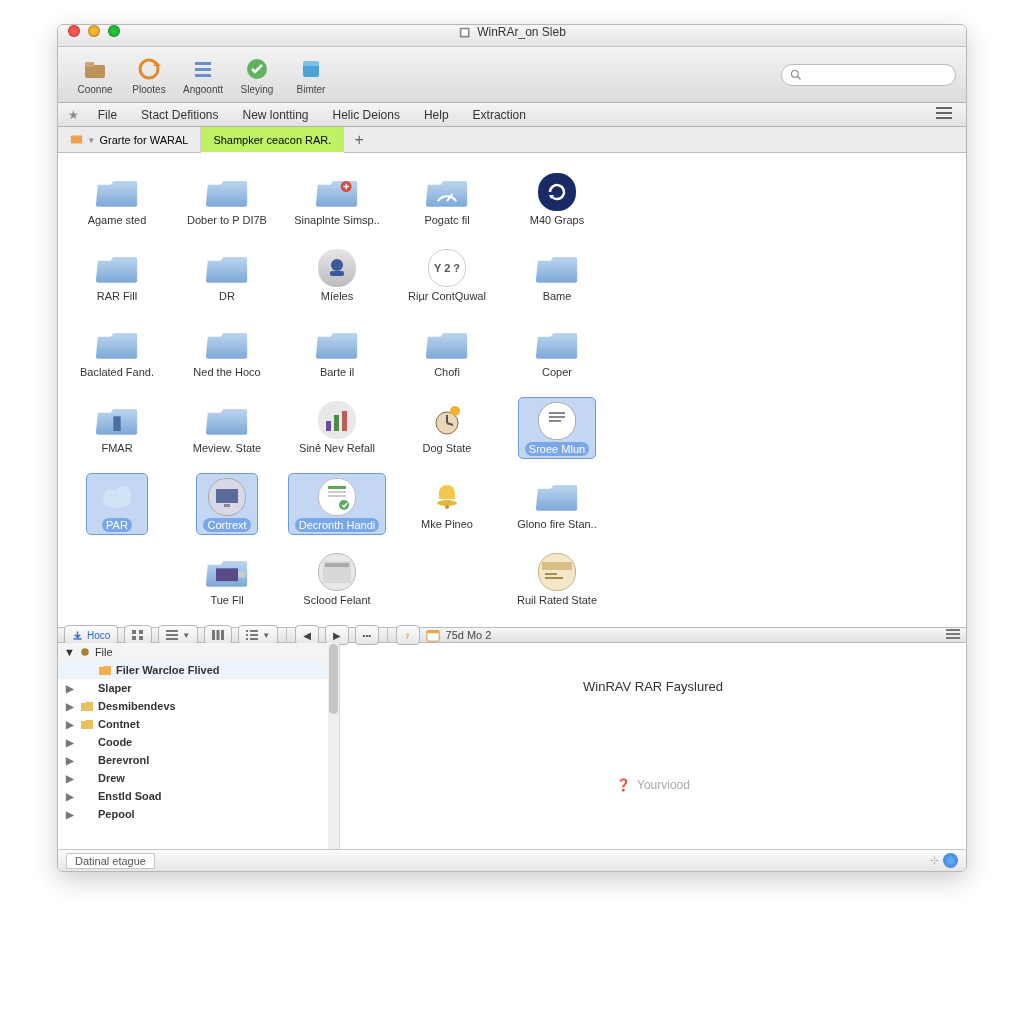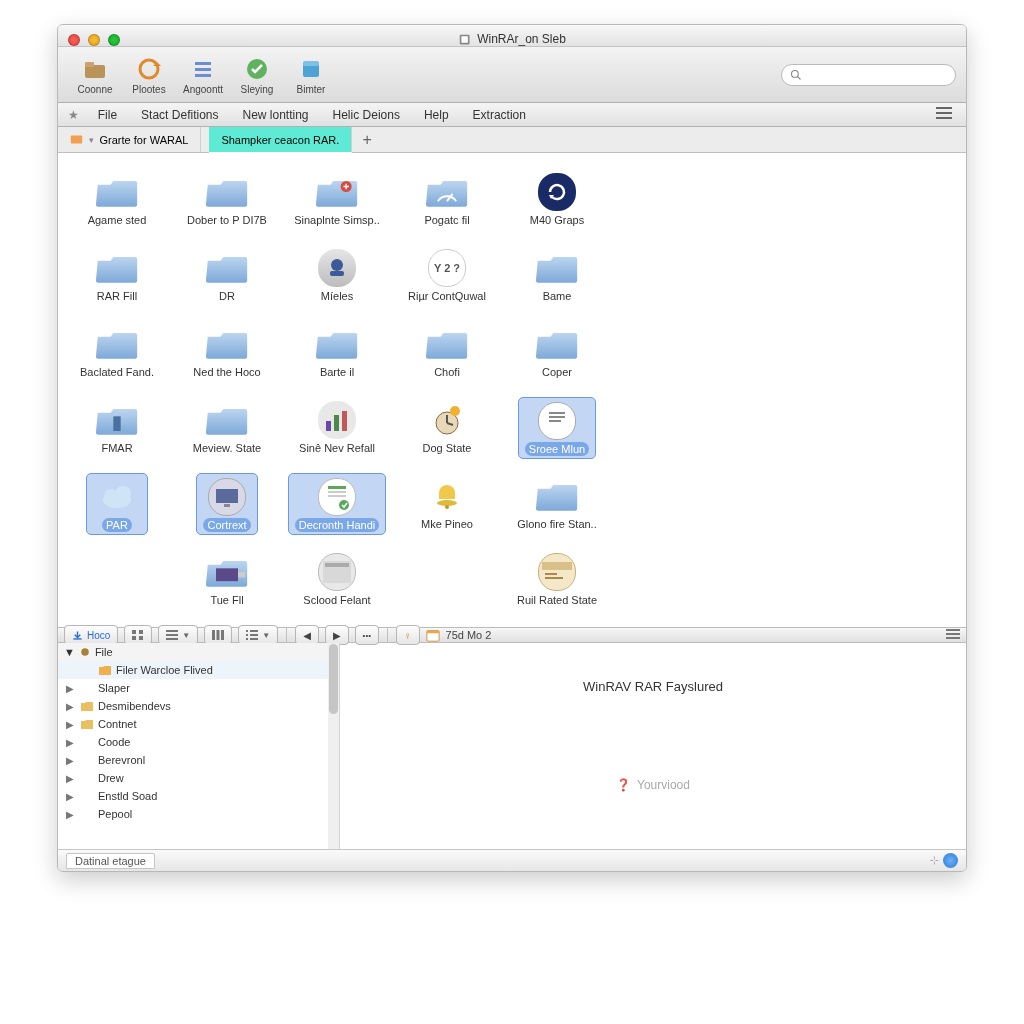--- a/index.html
+++ b/index.html
@@ -1,20 +1,20 @@
 <!DOCTYPE html>
 <html><head>
 <meta charset="utf-8">
 <style>
 * { margin: 0; padding: 0; box-sizing: border-box; font-family: "Lucida Grande", "Helvetica Neue", Arial, sans-serif; }
 body { background: #fff; width: 1024px; height: 1024px; overflow: hidden; }
 
 .window { width: 910px; margin: 24px auto 0; border: 1px solid #b8b8b8; border-radius: 6px; box-shadow: 0 8px 24px rgba(0,0,0,0.2); background: #fff; overflow: hidden; }
 
-.titlebar { height: 22px; background: linear-gradient(#f7f7f7,#e3e3e3); border-bottom: 1px solid #c3c3c3; display: flex; align-items: flex-end; position: relative; }
+.titlebar { height: 22px; background: linear-gradient(#f7f7f7,#e3e3e3); border-bottom: 1px solid #c3c3c3; display: flex; align-items: flex-start; position: relative; }
 .traffic { display: flex; gap: 8px; padding-left: 10px; }
 .traffic span { width: 12px; height: 12px; border-radius: 50%; border: 1px solid rgba(0,0,0,0.2); }
 .tl-red { background: radial-gradient(#ff6057,#e0443e); }
 .tl-yel { background: radial-gradient(#ffbd2e,#dea123); }
 .tl-grn { background: radial-gradient(#28c941,#1aab29); }
 .title-center { position: absolute; left: 50%; transform: translateX(-50%); font-size: 12px; color: #333; display: flex; align-items: center; gap: 6px; }
 .title-center svg { width: 13px; height: 13px; }
 
 .toolbar { height: 56px; background: linear-gradient(#f3f3f3,#dcdcdc); border-bottom: 1px solid #b0b0b0; display: flex; align-items: center; padding: 10px 10px; }
 .tool-btn { display: flex; flex-direction: column; align-items: center; width: 54px; font-size: 10px; color: #444; cursor: pointer; }
@@ -22,21 +22,21 @@
 .search-box { margin-left: auto; width: 175px; height: 22px; background: #fff; border: 1px solid #bbb; border-radius: 11px; display: flex; align-items: center; padding: 0 8px; }
 .search-box svg { width: 12px; height: 12px; fill: #888; }
 
 .menubar { height: 24px; background: linear-gradient(#f5f5f5,#e1e1e1); border-bottom: 1px solid #b3b3b3; display: flex; align-items: center; padding: 0 6px; gap: 6px; font-size: 12px; color: #333; }
 .menubar .star { color: #888; padding: 0 4px; cursor: pointer; }
 .menubar .mitem { padding: 2px 9px; cursor: pointer; }
 .ham { margin-left: auto; padding: 0 8px; cursor: pointer; }
 
 .tabbar { height: 26px; background: #ececec; border-bottom: 1px solid #bfbfbf; display: flex; align-items: stretch; }
 .tab { padding: 0 12px; display: flex; align-items: center; gap: 6px; font-size: 11px; border-right: 1px solid #cfcfcf; cursor: pointer; }
-.tab.active { background: #5eead4; border-bottom: 1px solid #fff; margin-bottom: -1px; margin-left: 8px; }
+.tab.active { background: #bef264; border-bottom: 1px solid #fff; margin-bottom: -1px; }
 .tab .ti { width: 13px; height: 13px; }
 .new-tab { display: flex; align-items: center; padding: 0 10px; color: #666; cursor: pointer; }
 
 .file-grid { padding: 14px 4px 4px 4px; display: grid; grid-template-columns: repeat(5, 110px); grid-auto-rows: 76px; column-gap: 0; row-gap: 0; justify-content: start; }
 .file-item { display: flex; flex-direction: column; align-items: center; justify-content: flex-start; cursor: pointer; font-size: 11px; color: #333; padding: 2px; }
 .file-item .icon-slot { width: 48px; height: 42px; display: flex; align-items: center; justify-content: center; }
 .file-item .lbl { text-align: center; max-width: 104px; white-space: nowrap; overflow: hidden; text-overflow: ellipsis; padding: 1px 4px; border-radius: 8px; }
 .file-item.selected .lbl { background: #7aa7e8; color: #fff; }
 .file-item.selected .selwrap { background: rgba(122,167,232,0.45); border: 1px solid #6a9ae0; border-radius: 5px; }
 .selwrap { display: flex; flex-direction: column; align-items: center; padding: 2px 6px; }
@@ -48,21 +48,21 @@
 .btn-sm { height: 20px; border: 1px solid #b6b6b6; border-radius: 4px; background: linear-gradient(#fdfdfd,#e6e6e6); padding: 0 7px; display: flex; align-items: center; gap: 4px; cursor: pointer; font-size: 10px; }
 .btn-sm.blue { color: #2a6dd4; }
 .sep { width: 1px; height: 16px; background: #c0c0c0; margin: 0 2px; }
 .lower-right { margin-left: auto; display: flex; align-items: center; }
 
 .bottom-pane { height: 206px; display: flex; border-top: none; }
 .tree { width: 282px; border-right: 1px solid #d6d6d6; overflow: auto; font-size: 11px; color: #333; background: #fff; position: relative; }
 .tree::-webkit-scrollbar { width: 11px; }
 .tree-scrollbar { position: absolute; right: 0; top: 0; width: 11px; height: 100%; background: #efefef; }
 .tree-scrollbar .thumb { width: 9px; margin: 1px; height: 70px; background: #c5c5c5; border-radius: 5px; }
-.tree-row { display: flex; align-items: center; padding: 2px 4px 2px 8px; gap: 4px; cursor: pointer; }
+.tree-row { display: flex; align-items: center; padding: 2px 4px 2px 8px; gap: 4px; cursor: pointer; font-weight: bold; }
 .tree-row .arrow { width: 10px; color: #777; font-size: 10px; }
 .tree-row .rowic { width: 14px; height: 14px; display: inline-flex; align-items: center; justify-content: center; }
 .tree-row.selected { background: #eef4fc; }
 .indent1 { padding-left: 26px; }
 .tree-header { display: flex; align-items: center; gap: 4px; background: #f4f4f4; padding: 3px 6px; }
 
 .preview { flex: 1; display: flex; flex-direction: column; align-items: center; justify-content: flex-start; padding-top: 36px; color: #333; font-size: 13px; position: relative; }
 .preview .ph { margin-top: 84px; color: #aaa; font-size: 12px; display: flex; align-items: center; gap: 6px; }
 
 .statusbar { height: 22px; background: linear-gradient(#fafafa,#e6e6e6); border-top: 1px solid #c6c6c6; display: flex; align-items: center; font-size: 11px; color: #555; padding: 0 8px; }

